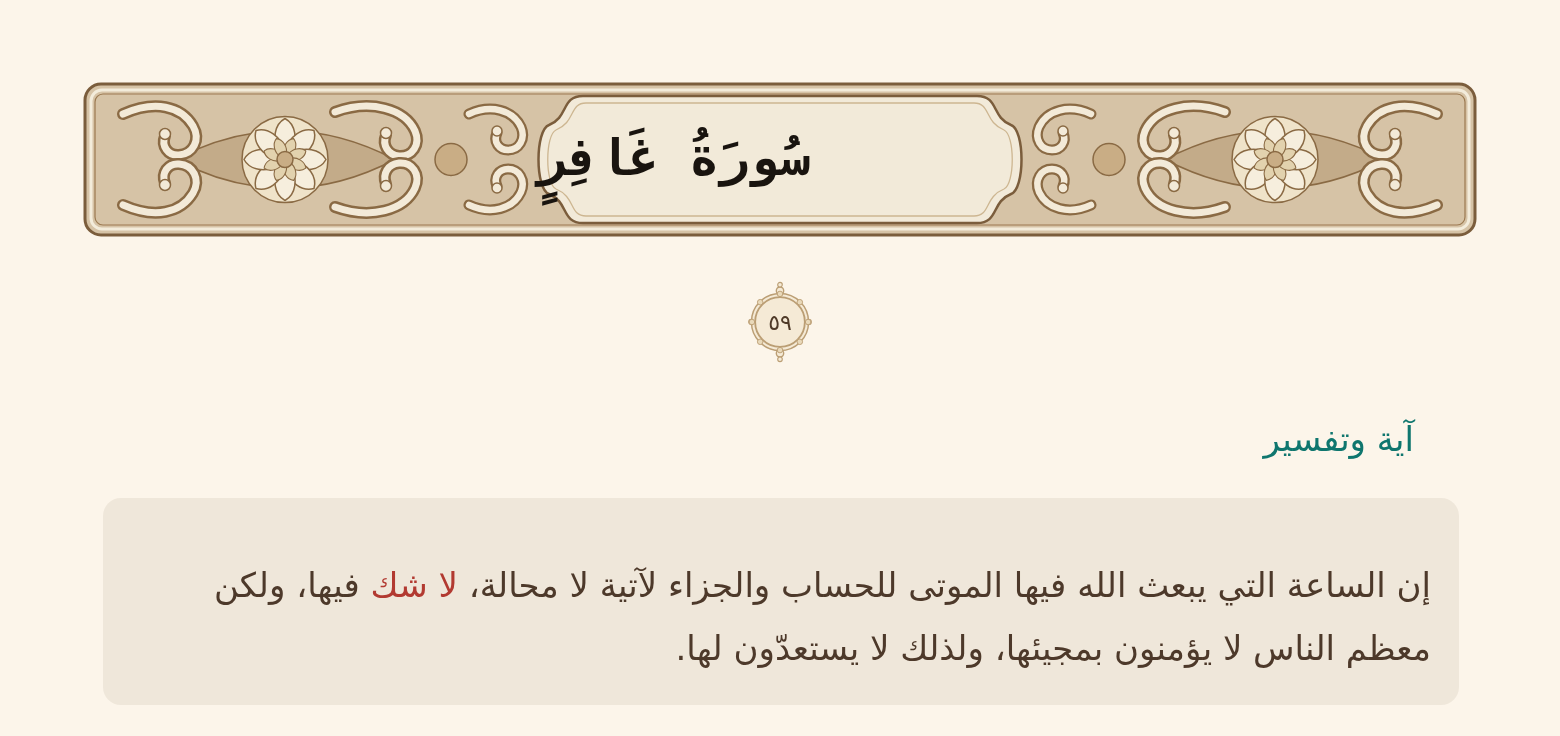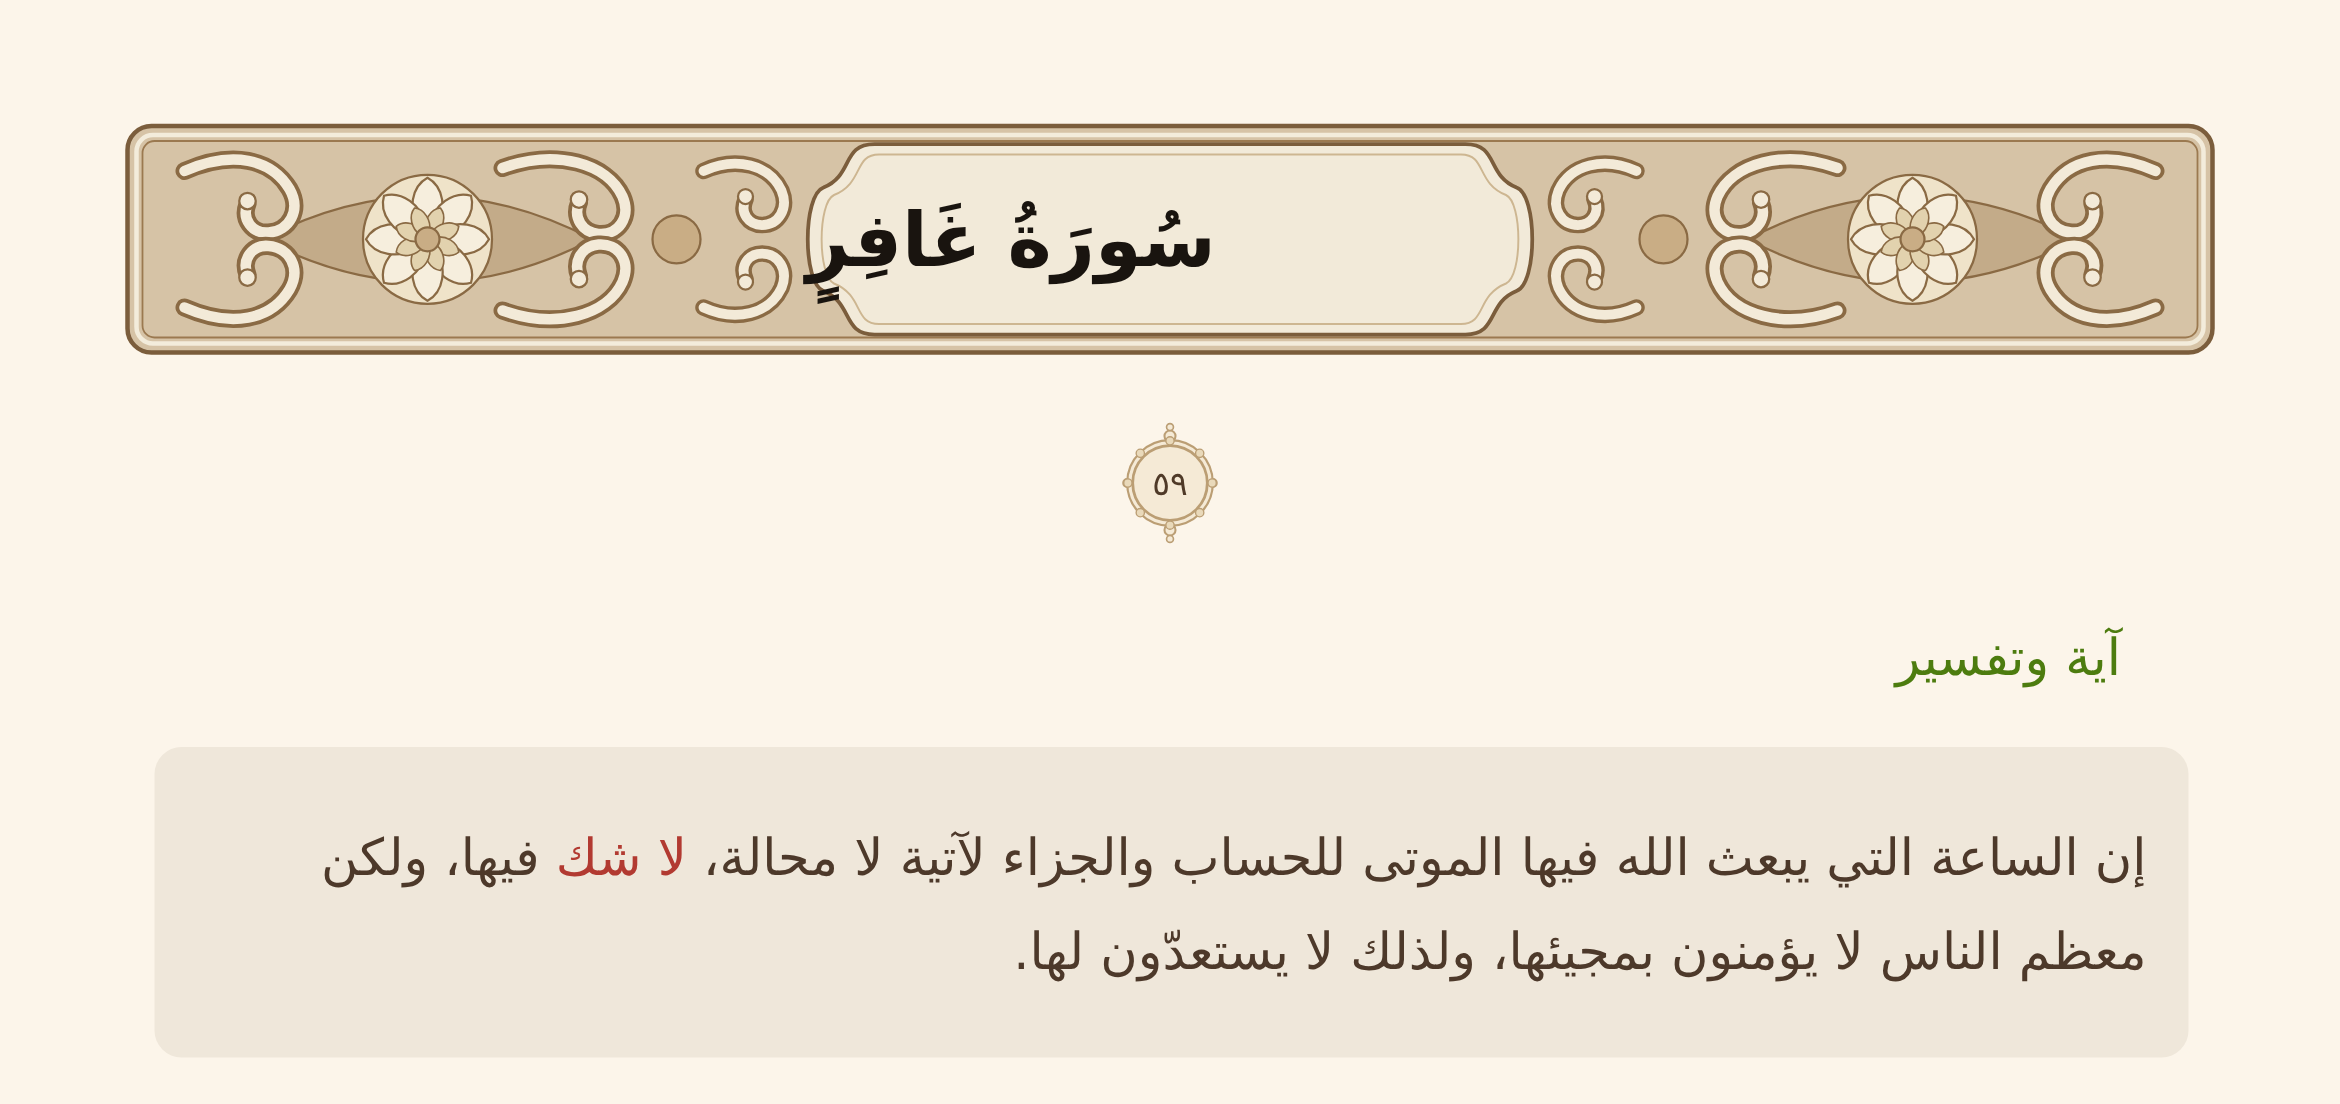--- a/index.html
+++ b/index.html
@@ -13,47 +13,48 @@
   .banner{
     position:absolute;left:83px;top:82px;width:1394px;height:155px;
   }
   .banner svg{display:block;width:100%;height:100%;}
   .banner-title{
     position:absolute;left:0;top:82px;width:1348px;height:155px;
     display:flex;align-items:center;justify-content:center;
     font-size:50px;font-weight:bold;color:#19140f;
     direction:rtl;letter-spacing:1px;
     pointer-events:none;
+    font-family:Liberation Mono, monospace;
   }
 
   
   .verse-row{
     position:absolute;left:0;top:262px;width:1560px;height:120px;
     display:flex;align-items:center;justify-content:center;gap:24px;
     direction:rtl;
   }
   .verse-text{
     font-size:43px;color:#4b3525;line-height:1.25;
     white-space:nowrap;
   }
   .verse-badge{width:70px;height:82px;flex:0 0 auto;}
   .verse-badge svg{display:block;width:100%;height:100%;}
   .verse-badge text{font-family:"DejaVu Sans",sans-serif;font-size:24px;}
 
   
   .section-label{
     position:absolute;top:419px;right:146px;
-    font-size:34px;color:#4d7c0f;direction:rtl;margin-left:31px;
+    font-size:34px;color:#0f766e;direction:rtl;margin-left:31px;
   }
 
   
   .tafsir-box{
     position:absolute;left:103px;top:498px;width:1356px;height:207px;
     background:#efe7da;border-radius:18px;box-sizing:border-box;
-    padding:43px 28px 0 66px;
+    padding:56px 28px 0 66px;
   }
   .tafsir-text{
     direction:rtl;text-align:right;
     font-size:34px;line-height:63px;color:#4d392a;margin:0;
   }
   .tafsir-highlight{color:#b23a31;}
 </style>
 </head>
 <body>
 

